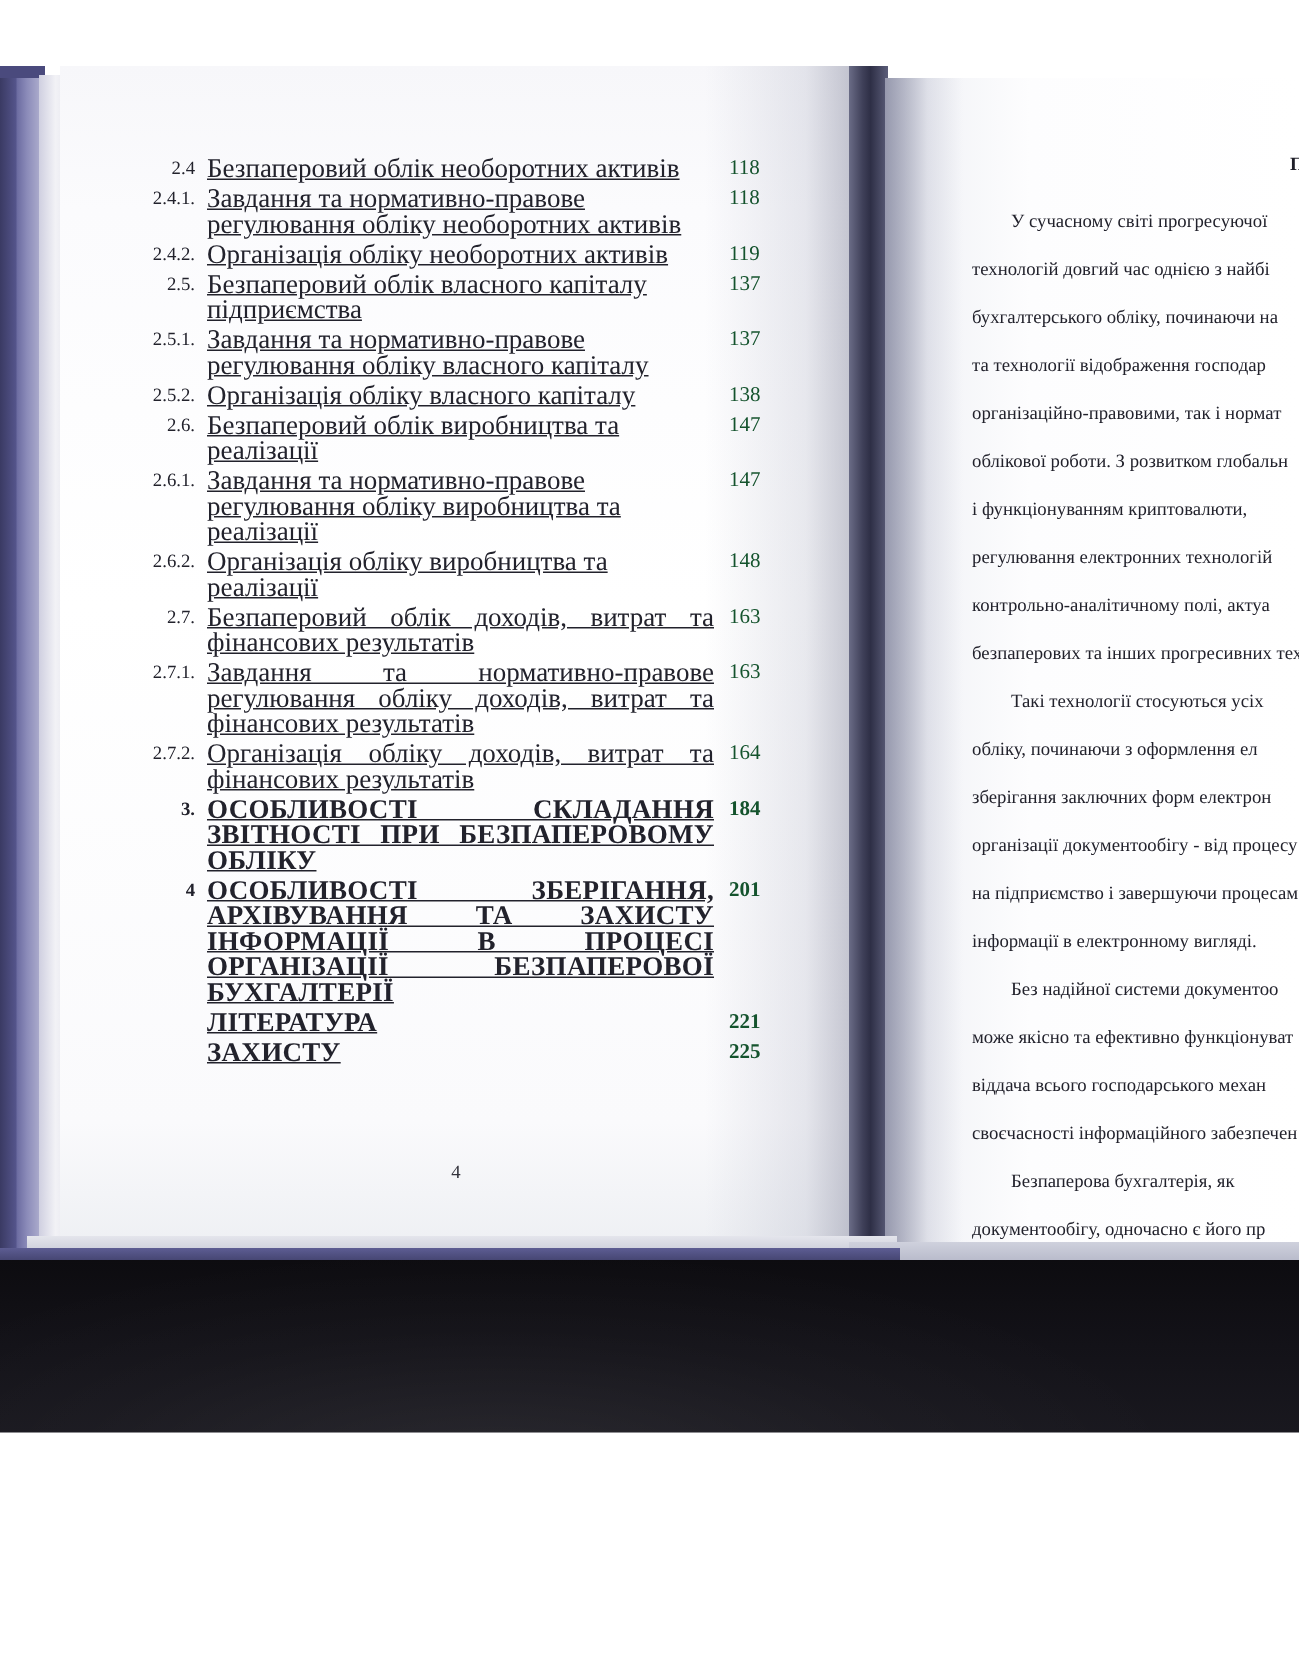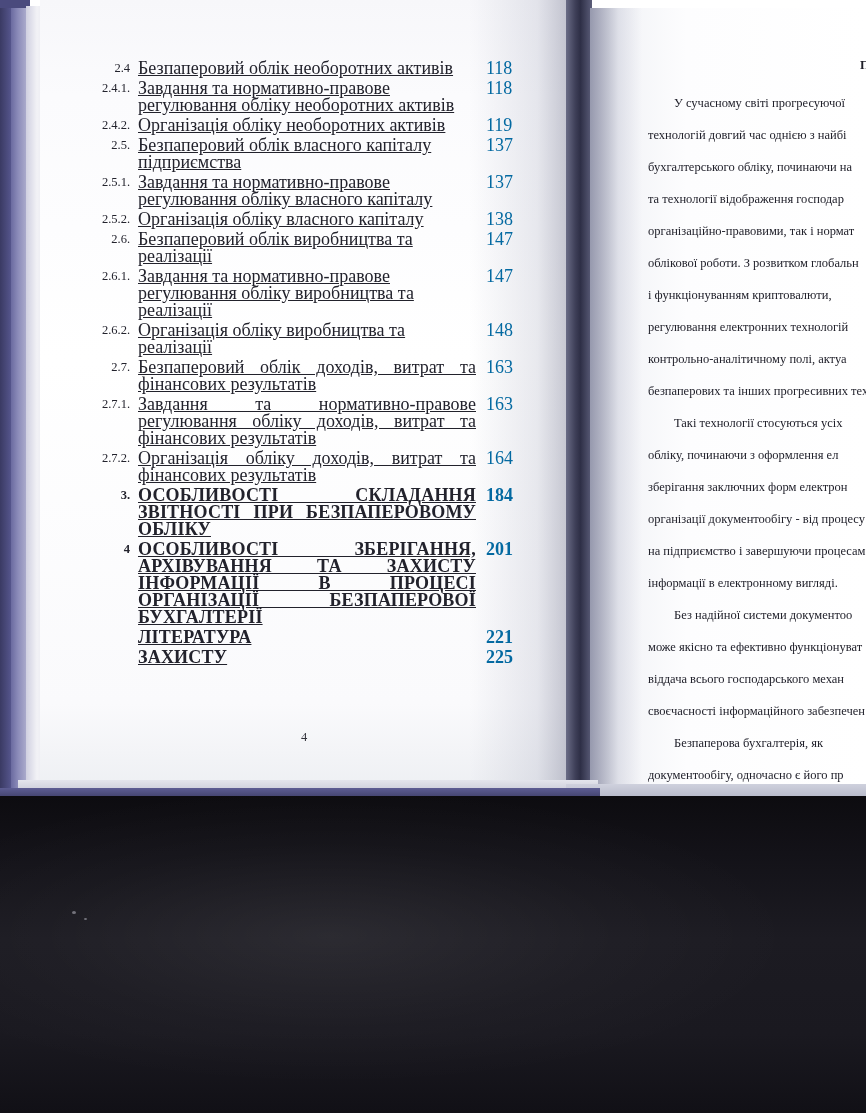--- a/index.html
+++ b/index.html
@@ -9,23 +9,24 @@
   }
   body {
     width: 866px;
     height: 1113px;
     overflow: hidden;
     font-family: "Liberation Serif", serif;
   }
   .scene {
     position: relative;
     width: 866px;
-    height: 1113px;
+    height: 911px;
     background: #ffffff;
     overflow: hidden;
+    margin-top: 44px;
   }
 
   
   .desk {
     position: absolute;
     left: 0;
     top: 796px;
     width: 866px;
     height: 317px;
     background: linear-gradient(180deg, #0d0c10 0%, #131218 18%, #1c1b22 45%, #1a1920 75%, #111016 100%);
@@ -197,22 +198,22 @@
     padding-right: 10px;
     text-decoration: underline;
   }
   .toc-title.justify {
     text-align: justify;
   }
   .toc-page {
     width: 44px;
     flex: 0 0 44px;
     text-align: left;
-    font-size: 18px;
-    color: #0369a1;
+    font-size: 14px;
+    color: #14532d;
     line-height: 17px;
   }
   .toc-row.bold .toc-num,
   .toc-row.bold .toc-title,
   .toc-row.bold .toc-page {
     font-weight: bold;
   }
   .toc-row.bold .toc-title {
     letter-spacing: 0.2px;
   }

